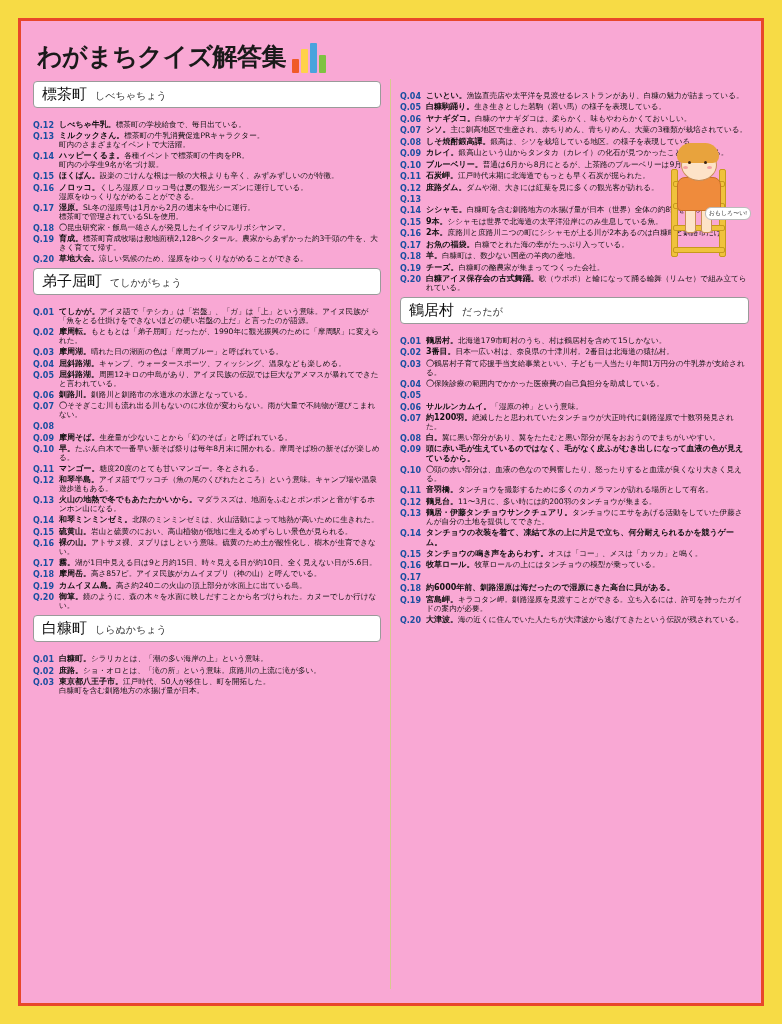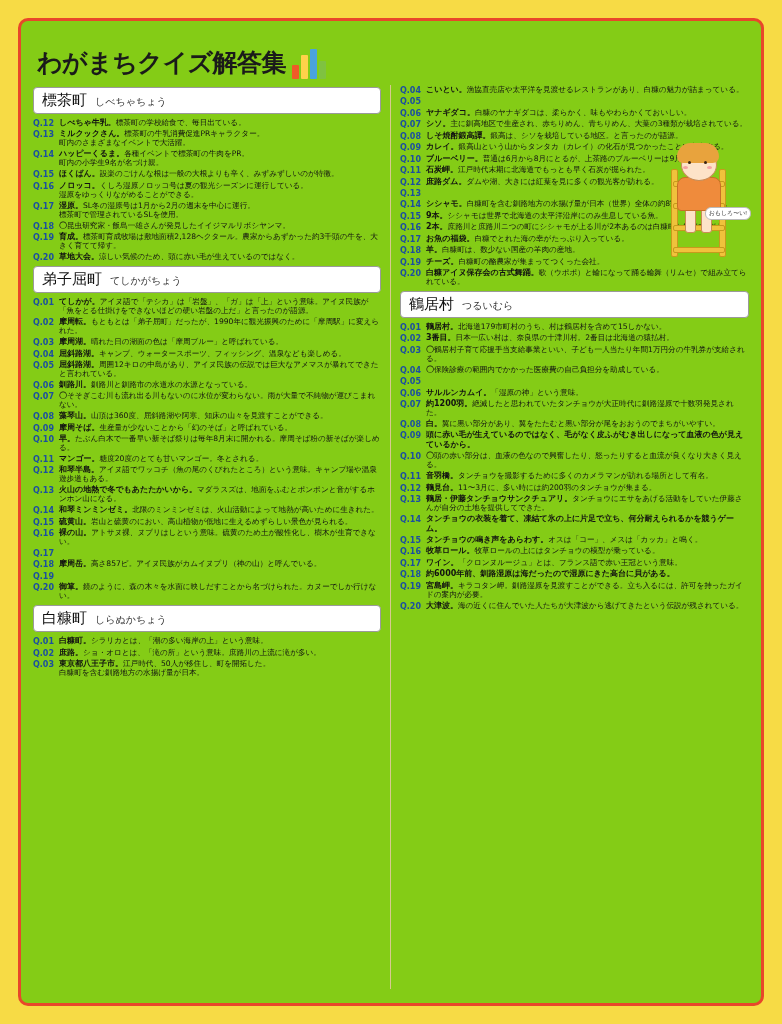--- a/index.html
+++ b/index.html
@@ -14,24 +14,24 @@
     left:0;top:0;
     width:782px;height:1024px;
     background:#f7db45;
     box-sizing:border-box;
     padding:18px;
   }
   .inner{
     position:relative;
     width:100%;height:100%;
     border:3px solid #e8472a;
-    border-radius:10px;
-    background:#84cc16;
+    border-radius:0;
+    background:#f9a8d4;
     box-sizing:border-box;
-    padding:16px 12px 10px 12px;
+    padding:10px 12px 10px 12px;
   }
   .title-row{
     display:flex;
     align-items:flex-end;
     height:40px;
     margin:2px 0 6px 4px;
   }
   .main-title{
     font-size:25px;
     font-weight:bold;
@@ -78,21 +78,21 @@
     font-size:15px;
     font-weight:normal;
     color:#111;
     font-family:"DejaVu Sans","Liberation Sans",sans-serif;
   }
   .section-kana{
     font-size:10px;
     color:#333;
     text-align:center;
   }
-  .qlist{margin:0 0 4px 0;}
+  .qlist{margin:12px 0 4px 0;}
   .qitem{
     display:flex;
     align-items:flex-start;
     margin-bottom:1px;
     line-height:1.18;
   }
   .qno{
     flex:0 0 auto;
     width:26px;
     font-size:8px;
@@ -222,21 +222,21 @@
             <div class="qitem">
               <div class="qno">Q.18</div>
               <div class="qbody"><span class="ans">〇</span><span class="desc">昆虫研究家・飯島一雄さんが発見したイイジマルリボシヤンマ。</span></div>
             </div>
             <div class="qitem">
               <div class="qno">Q.19</div>
               <div class="qbody"><span class="ans">育成。</span><span class="desc">標茶町育成牧場は敷地面積2,128ヘクタール。農家からあずかった約3千頭の牛を、大きく育てて帰す。</span></div>
             </div>
             <div class="qitem">
               <div class="qno">Q.20</div>
-              <div class="qbody"><span class="ans">草地大会。</span><span class="desc">涼しい気候のため、頭に赤い毛が生えているのではなく。</span></div>
+              <div class="qbody"><span class="ans">草地大会。</span><span class="desc">涼しい気候のため、湿原をゆっくりながめることができる。</span></div>
             </div>
           </div>
 
         <div class="section-head">
           <span class="section-name">弟子屈町</span>
           <span class="section-kana">てしかがちょう</span>
         </div>
         <div class="qlist" id="list-1">
             <div class="qitem">
               <div class="qno">Q.01</div>
@@ -261,21 +261,20 @@
             <div class="qitem">
               <div class="qno">Q.06</div>
               <div class="qbody"><span class="ans">釧路川。</span><span class="desc">釧路川と釧路市の水道水の水源となっている。</span></div>
             </div>
             <div class="qitem">
               <div class="qno">Q.07</div>
               <div class="qbody"><span class="ans">〇</span><span class="desc">そそぎこむ川も流れ出る川もないのに水位が変わらない。雨が大量で不純物が運びこまれない。</span></div>
             </div>
             <div class="qitem">
               <div class="qno">Q.08</div>
-              <div class="qbody"><span class="ans">藻琴山。</span><span class="desc">山頂は360度、屈斜路湖や阿寒、知床の山々を見渡すことができる。</span></div>
             </div>
             <div class="qitem">
               <div class="qno">Q.09</div>
               <div class="qbody"><span class="ans">摩周そば。</span><span class="desc">生産量が少ないことから「幻のそば」と呼ばれている。</span></div>
             </div>
             <div class="qitem">
               <div class="qno">Q.10</div>
               <div class="qbody"><span class="ans">早。</span><span class="desc">たぶん白木で一番早い新そば祭りは毎年8月末に開かれる。摩周そば粉の新そばが楽しめる。</span></div>
             </div>
             <div class="qitem">
@@ -297,27 +296,29 @@
             <div class="qitem">
               <div class="qno">Q.15</div>
               <div class="qbody"><span class="ans">硫黄山。</span><span class="desc">岩山と硫黄のにおい、高山植物が低地に生えるめずらしい景色が見られる。</span></div>
             </div>
             <div class="qitem">
               <div class="qno">Q.16</div>
               <div class="qbody"><span class="ans">裸の山。</span><span class="desc">アトサヌ裸、ヌプリはしという意味。硫黄のため土が酸性化し、樹木が生育できない。</span></div>
             </div>
             <div class="qitem">
               <div class="qno">Q.17</div>
+              <div class="qbody"><span class="ans">霧。</span><span class="desc">湖が1日中見える日は9と月約15日、時々見える日が約10日、全く見えない日が5.6日。</span></div>
             </div>
             <div class="qitem">
               <div class="qno">Q.18</div>
               <div class="qbody"><span class="ans">摩周岳。</span><span class="desc">高さ857ピ。アイヌ民族がカムイヌプリ（神の山）と呼んでいる。</span></div>
             </div>
             <div class="qitem">
               <div class="qno">Q.19</div>
+              <div class="qbody"><span class="ans">カムイヌム島。</span><span class="desc">高さ約240ニの火山の頂上部分が水面上に出ている島。</span></div>
             </div>
             <div class="qitem">
               <div class="qno">Q.20</div>
               <div class="qbody"><span class="ans">御箪。</span><span class="desc">鏡のように、森の木々を水面に映しだすことから名づけられた。カヌーでしか行けない。</span></div>
             </div>
           </div>
 
         <div class="section-head">
           <span class="section-name">白糠町</span>
           <span class="section-kana">しらぬかちょう</span>
@@ -339,32 +340,33 @@
       </div>
 
       <div class="col right">
         <div class="qlist" id="list-3">
             <div class="qitem">
               <div class="qno">Q.04</div>
               <div class="qbody"><span class="ans">こいとい。</span><span class="desc">漁協直売店や太平洋を見渡せるレストランがあり、白糠の魅力が詰まっている。</span></div>
             </div>
             <div class="qitem">
               <div class="qno">Q.05</div>
+              <div class="qbody"><span class="ans">白糠駒踊り。</span><span class="desc">生き生きとした若駒（若い馬）の様子を表現している。</span></div>
             </div>
             <div class="qitem">
               <div class="qno">Q.06</div>
               <div class="qbody"><span class="ans">ヤナギダコ。</span><span class="desc">白糠のヤナギダコは、柔らかく、味もやわらかくておいしい。</span></div>
             </div>
             <div class="qitem">
               <div class="qno">Q.07</div>
               <div class="qbody"><span class="ans">シソ。</span><span class="desc">主に釧高地区で生産され、赤ちりめん、青ちりめん、大葉の3種類が栽培されている。</span></div>
             </div>
             <div class="qitem">
               <div class="qno">Q.08</div>
-              <div class="qbody"><span class="ans">しそ焼酎鍛高譚。</span><span class="desc">鍛高は、シソを栽培している地区。と言ったのが語源。</span></div>
+              <div class="qbody"><span class="ans">しそ焼酎鍛高譚。</span><span class="desc">鍛高は、シソを栽培している地区。の様子を表現している。</span></div>
             </div>
             <div class="qitem">
               <div class="qno">Q.09</div>
               <div class="qbody"><span class="ans">カレイ。</span><span class="desc">鍛高山という山からタンタカ（カレイ）の化石が見つかったことに由来する。</span></div>
             </div>
             <div class="qitem">
               <div class="qno">Q.10</div>
               <div class="qbody"><span class="ans">ブルーベリー。</span><span class="desc">普通は6月から8月にとるが、上茶路のブルーベリーは9月にとる。</span></div>
             </div>
             <div class="qitem">
@@ -403,21 +405,21 @@
               <div class="qbody"><span class="ans">チーズ。</span><span class="desc">白糠町の酪農家が集まってつくった会社。</span></div>
             </div>
             <div class="qitem">
               <div class="qno">Q.20</div>
               <div class="qbody"><span class="ans">白糠アイヌ保存会の古式舞踊。</span><span class="desc">歌（ウポポ）と輪になって踊る輪舞（リムセ）で組み立てられている。</span></div>
             </div>
           </div>
 
         <div class="section-head">
           <span class="section-name">鶴居村</span>
-          <span class="section-kana">つるいむら</span>
+          <span class="section-kana">だったが</span>
         </div>
         <div class="qlist" id="list-4">
             <div class="qitem">
               <div class="qno">Q.01</div>
               <div class="qbody"><span class="ans">鶴居村。</span><span class="desc">北海道179市町村のうち、村は鶴居村を含めて15しかない。</span></div>
             </div>
             <div class="qitem">
               <div class="qno">Q.02</div>
               <div class="qbody"><span class="ans">3番目。</span><span class="desc">日本一広い村は、奈良県の十津川村。2番目は北海道の猿払村。</span></div>
             </div>
@@ -471,21 +473,20 @@
             <div class="qitem">
               <div class="qno">Q.15</div>
               <div class="qbody"><span class="ans">タンチョウの鳴き声をあらわす。</span><span class="desc">オスは「コー」、メスは「カッカ」と鳴く。</span></div>
             </div>
             <div class="qitem">
               <div class="qno">Q.16</div>
               <div class="qbody"><span class="ans">牧草ロール。</span><span class="desc">牧草ロールの上にはタンチョウの模型が乗っている。</span></div>
             </div>
             <div class="qitem">
               <div class="qno">Q.17</div>
-              <div class="qbody"><span class="ans">ワイン。</span><span class="desc">「クロンヌルージュ」とは、フランス語で赤い王冠という意味。</span></div>
             </div>
             <div class="qitem">
               <div class="qno">Q.18</div>
               <div class="qbody"><span class="ans">約6000年前、釧路湿原は海だったので湿原にきた高台に貝がある。</span></div>
             </div>
             <div class="qitem">
               <div class="qno">Q.19</div>
               <div class="qbody"><span class="ans">宮島岬。</span><span class="desc">キラコタン岬。釧路湿原を見渡すことができる。立ち入るには、許可を持ったガイドの案内が必要。</span></div>
             </div>
             <div class="qitem">

